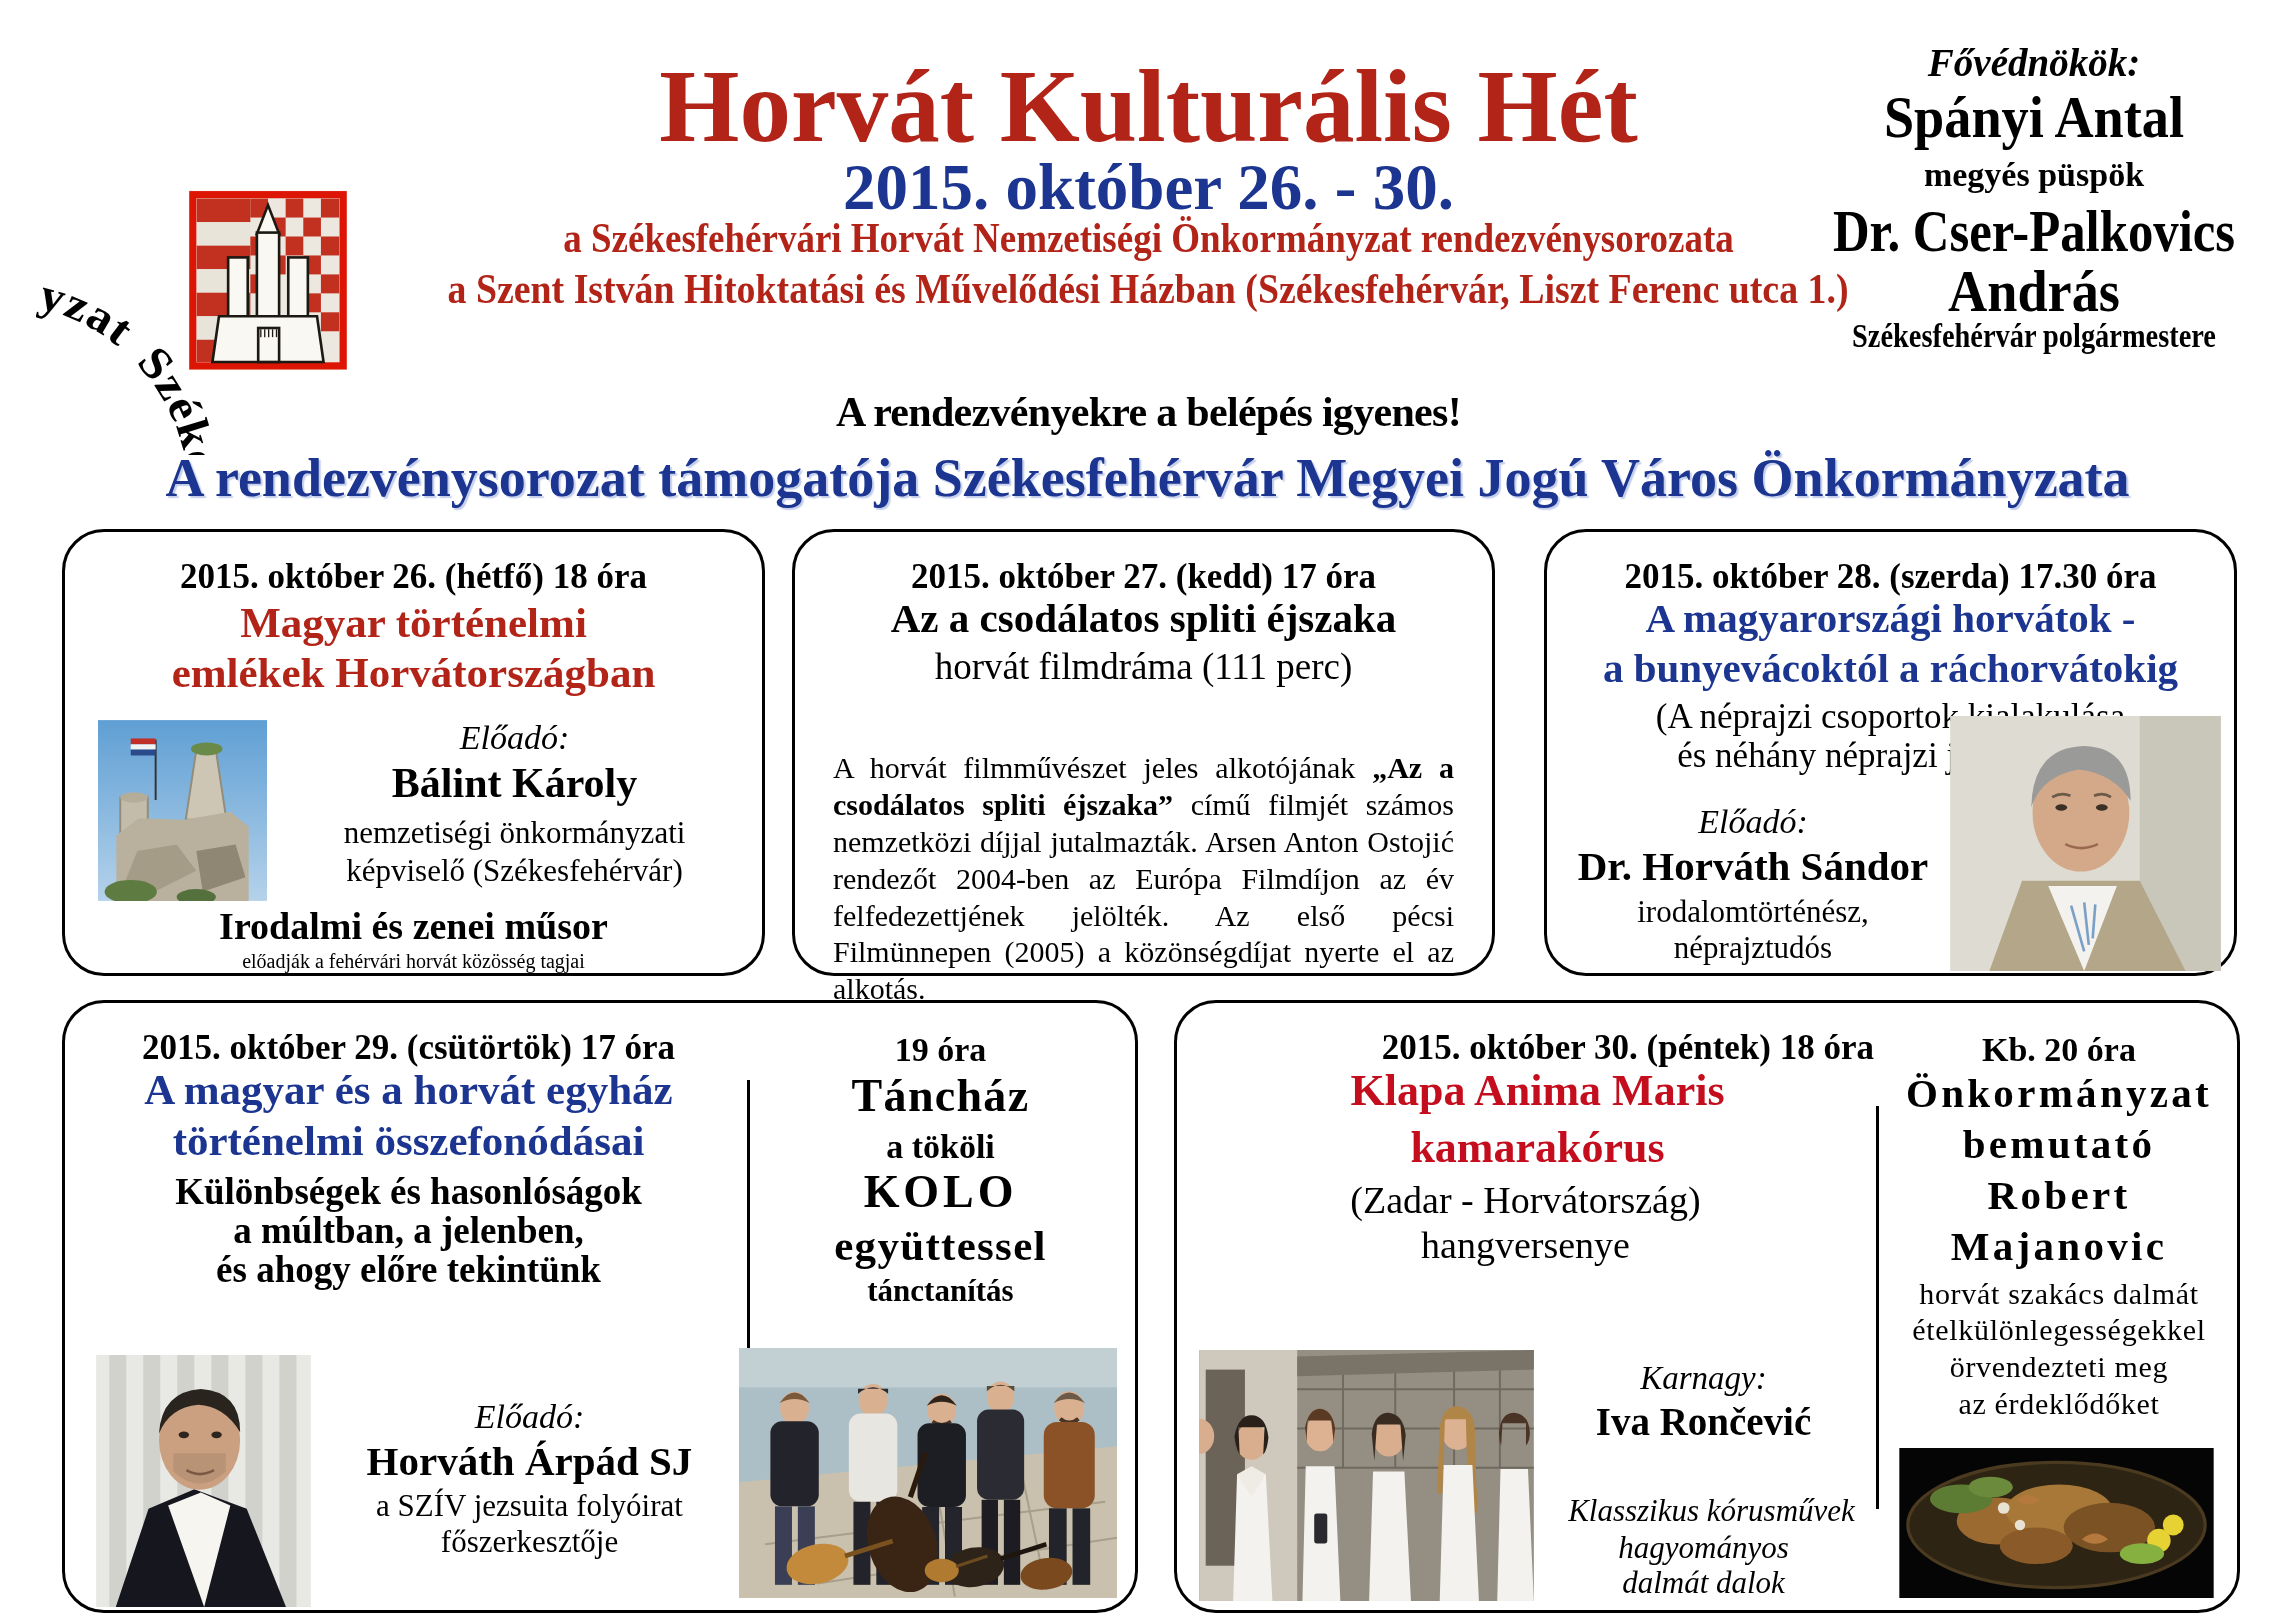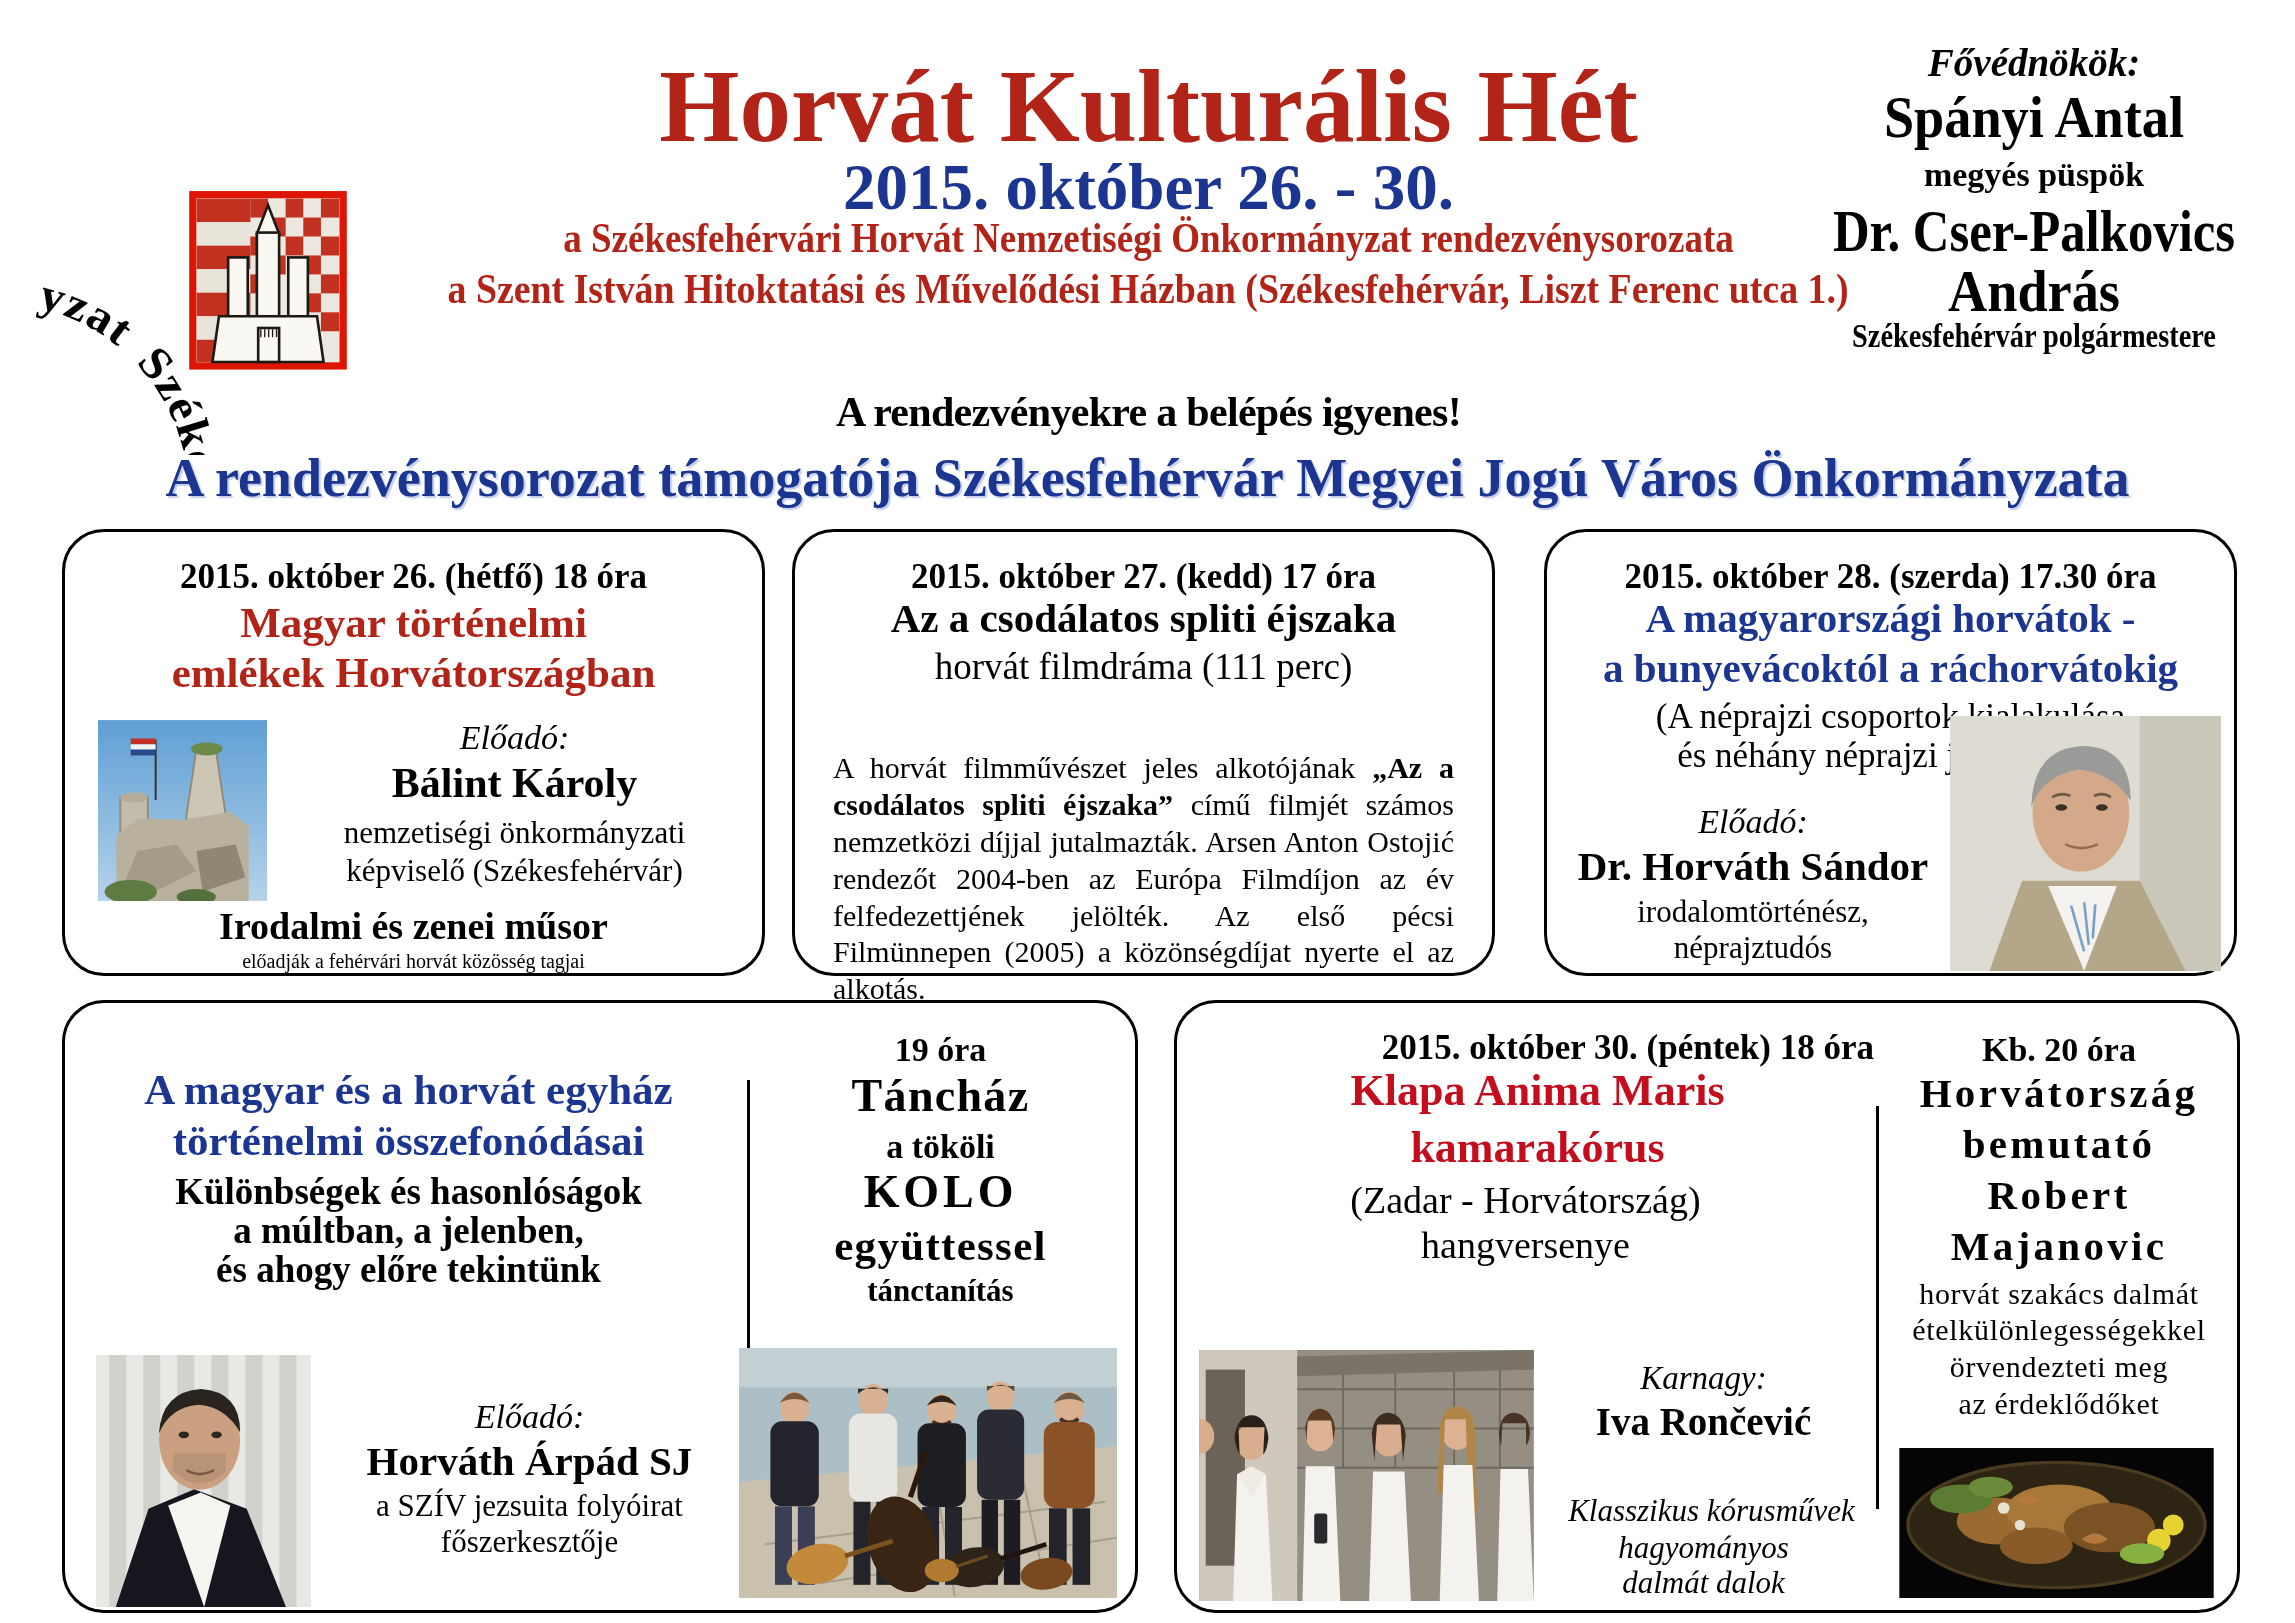--- a/index.html
+++ b/index.html
@@ -167,20 +167,21 @@
       <path d="M 220 122 Q 234 116 246 124" stroke="#6b5a48" stroke-width="4" fill="none"></path>
       <path d="M 176 196 Q 200 208 226 196" stroke="#9a6a50" stroke-width="4" fill="none"></path>
     </svg>
     <div class="L i" style="left:0;top:272px;width:412px;font-size:34px;">Előadó:</div>
     <div class="L b" style="left:0;top:313px;width:412px;font-size:41px;">Dr. Horváth Sándor</div>
     <div class="L" style="left:0;top:364px;width:412px;font-size:31px;">irodalomtörténész,</div>
     <div class="L" style="left:0;top:400px;width:412px;font-size:31px;">néprajztudós</div>
   </div>
 
   <div class="box" style="left:62px;top:1000px;width:1076px;height:613px;">
+    <div class="L b" style="left:0;top:26px;width:687px;font-size:35px;">2015. október 29. (csütörtök) 17 óra</div>
     <div class="L b navy" style="left:0;top:64px;width:687px;font-size:43px;">A magyar és a horvát egyház</div>
     <div class="L b navy" style="left:0;top:115px;width:687px;font-size:43px;">történelmi összefonódásai</div>
     <div class="L b" style="left:0;top:169px;width:687px;font-size:37px;">Különbségek és hasonlóságok</div>
     <div class="L b" style="left:0;top:208px;width:687px;font-size:37px;">a múltban, a jelenben,</div>
     <div class="L b" style="left:0;top:247px;width:687px;font-size:37px;">és ahogy előre tekintünk</div>
 
     <svg class="ph" style="left:31px;top:352px;" width="215" height="252" viewBox="0 0 328 385">
       <rect width="328" height="385" fill="#e8e8e4"></rect>
       <g fill="#d2d2cc">
           <rect x="20" width="26" height="385"></rect>
@@ -310,21 +311,21 @@
       </g>
     </svg>
     <div class="L i" style="left:358px;top:358px;width:337px;font-size:33px;">Karnagy:</div>
     <div class="L b" style="left:358px;top:398px;width:337px;font-size:39px;">Iva Rončević</div>
     <div class="L i" style="left:358px;top:492px;width:337px;font-size:31px;padding-left:8px;">Klasszikus kórusművek</div>
     <div class="L i" style="left:358px;top:529px;width:337px;font-size:31px;">hagyományos</div>
     <div class="L i" style="left:358px;top:564px;width:337px;font-size:31px;">dalmát dalok</div>
     <div class="vline" style="left:699px;top:103px;height:403px;"></div>
 
     <div class="L b" style="left:703px;top:29px;width:358px;font-size:34px;">Kb. 20 óra</div>
-    <div class="L b" style="left:703px;top:69px;width:358px;font-size:41px;letter-spacing:3.3px;">Horvátország</div>
+    <div class="L b" style="left:703px;top:69px;width:358px;font-size:41px;letter-spacing:3.3px;">Önkormányzat</div>
     <div class="L b" style="left:703px;top:120px;width:358px;font-size:41px;letter-spacing:3.3px;">bemutató</div>
     <div class="L b" style="left:703px;top:171px;width:358px;font-size:41px;letter-spacing:3.3px;">Robert</div>
     <div class="L b" style="left:703px;top:222px;width:358px;font-size:41px;letter-spacing:3.3px;">Majanovic</div>
     <div class="L" style="left:703px;top:275px;width:358px;font-size:30px;letter-spacing:0.7px;">horvát szakács dalmát</div>
     <div class="L" style="left:703px;top:311px;width:358px;font-size:30px;letter-spacing:0.7px;">ételkülönlegességekkel</div>
     <div class="L" style="left:703px;top:348px;width:358px;font-size:30px;letter-spacing:0.7px;">örvendezteti meg</div>
     <div class="L" style="left:703px;top:385px;width:358px;font-size:30px;letter-spacing:0.7px;">az érdeklődőket</div>
 
     <svg class="ph" style="left:722px;top:445px;" width="315" height="150" viewBox="0 0 482 230">
       <rect width="482" height="230" fill="#050505"></rect>

